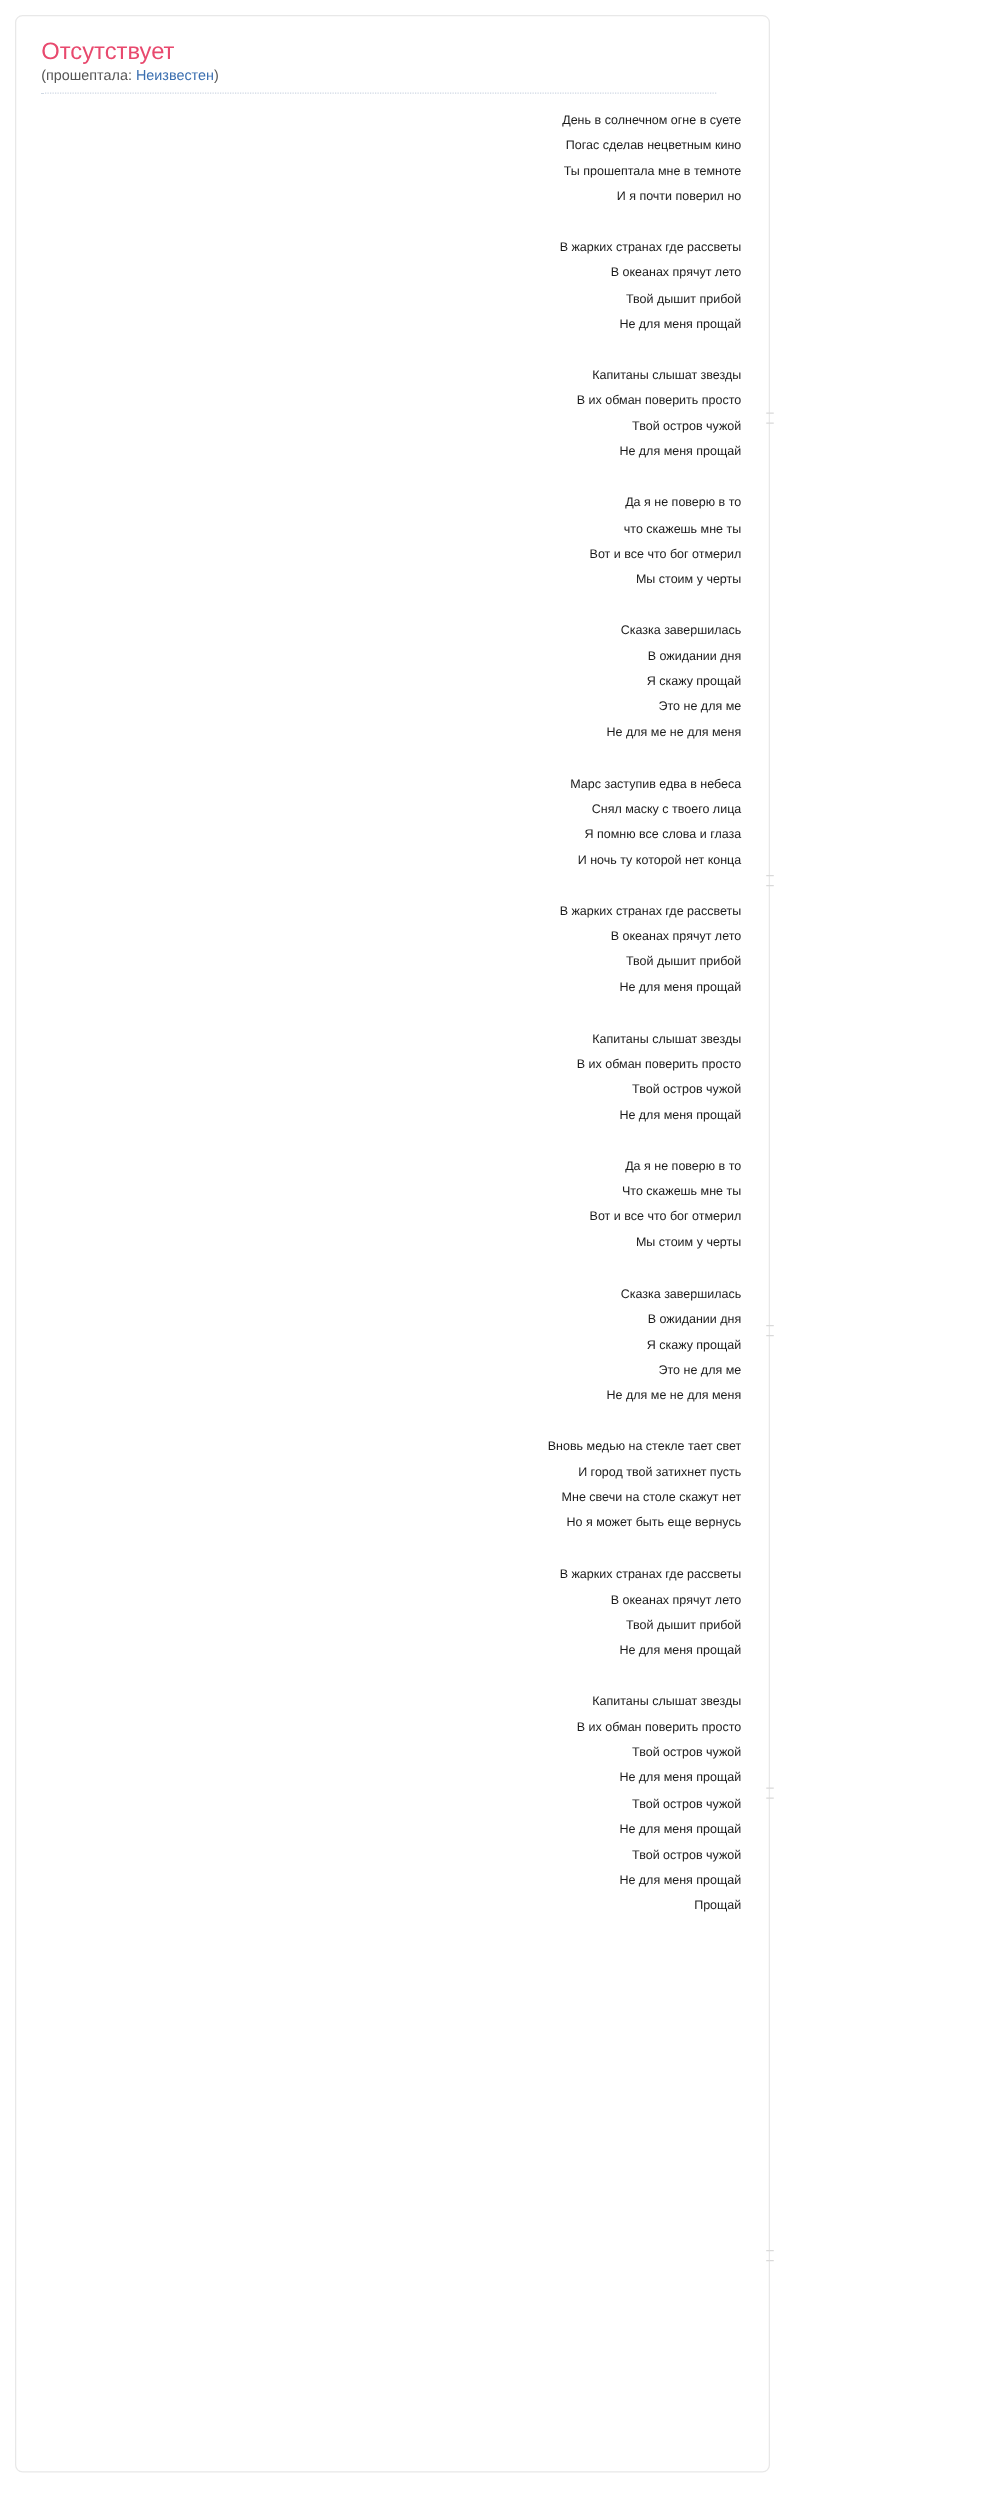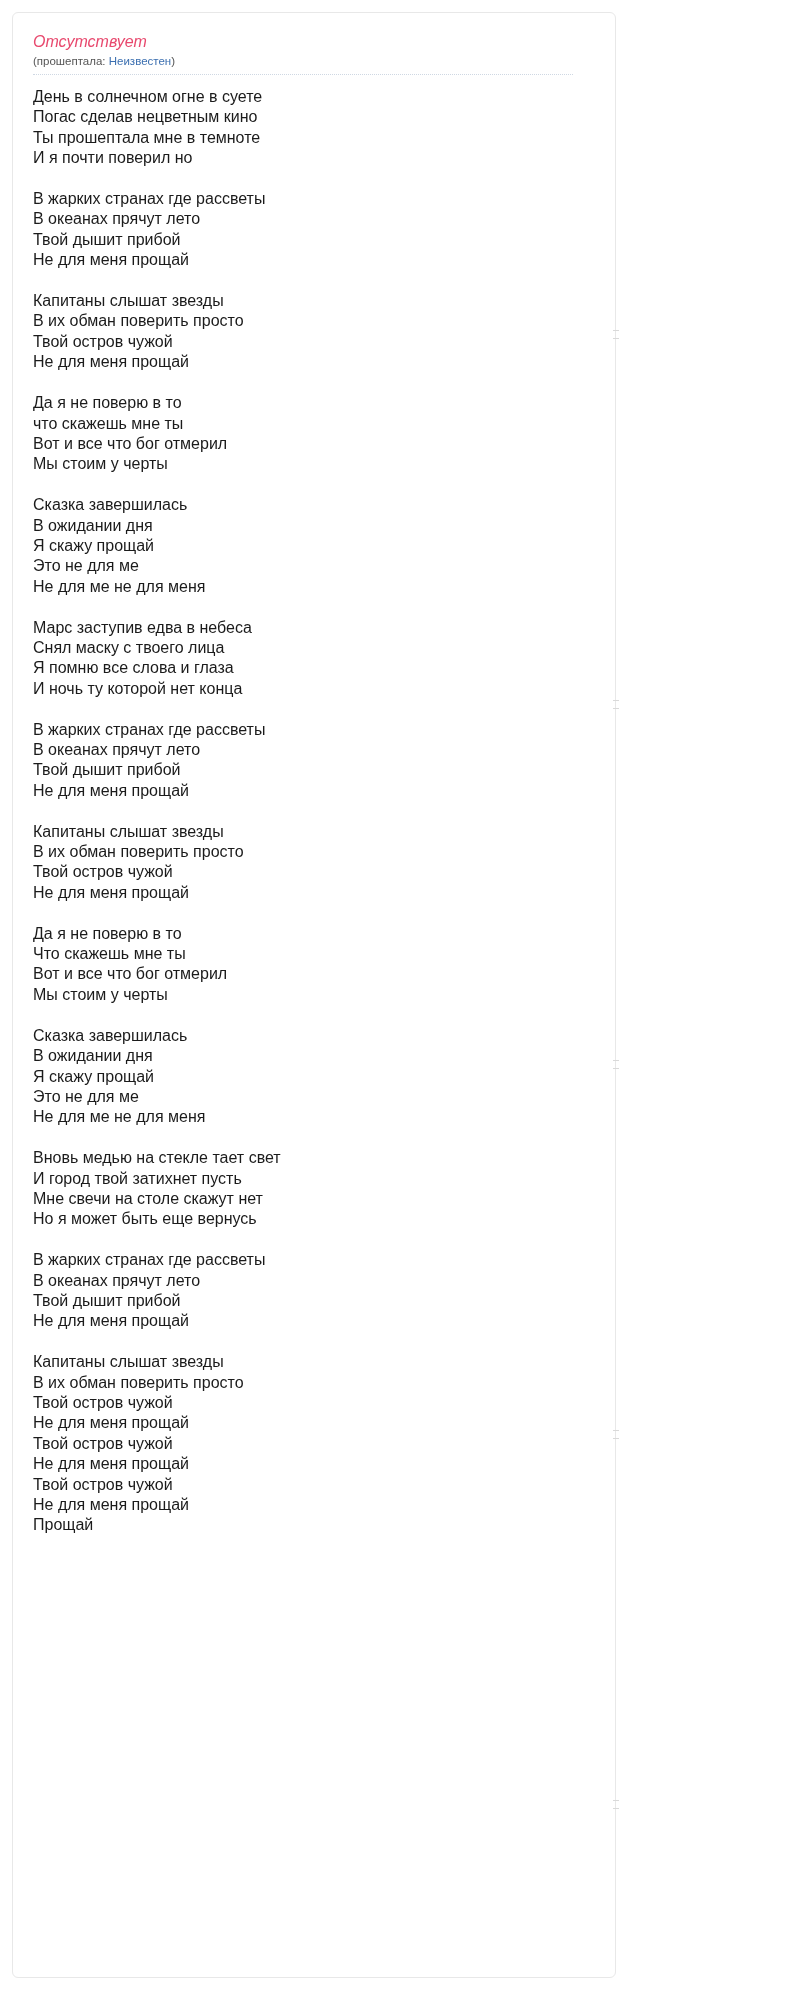--- a/index.html
+++ b/index.html
@@ -35,45 +35,45 @@
     background: #ffffff;
   }
   .inner {
     position: absolute;
     left: 20px;
     top: 18px;
     width: 560px;
   }
   .song-title {
     color: #e8496e;
-    font-size: 16px;
+    font-size: 19px;
     line-height: 22px;
     margin: 0 0 2px 0;
     font-weight: normal;
     font-family: "Liberation Sans", sans-serif;
-    font-style: italic;
   }
   .artist-line {
     font-size: 11.5px;
     color: #555555;
     padding-bottom: 7px;
     border-bottom: 1px dotted #cfd8e3;
     width: 540px;
   }
   .artist-line a {
     color: #3b6fb0;
     text-decoration: none;
   }
   .lyrics {
     margin-top: 12px;
-    font-size: 16px;
+    font-size: 10px;
     line-height: 20.4px;
     color: #1b1b1b;
     white-space: pre-wrap;
     font-family: "Liberation Sans", sans-serif;
+    text-align: right;
   }
   
   .edge-marks {
     position: absolute;
     left: 613px;
     top: 0;
     width: 10px;
     height: 2002px;
   }
   .edge-marks i {

